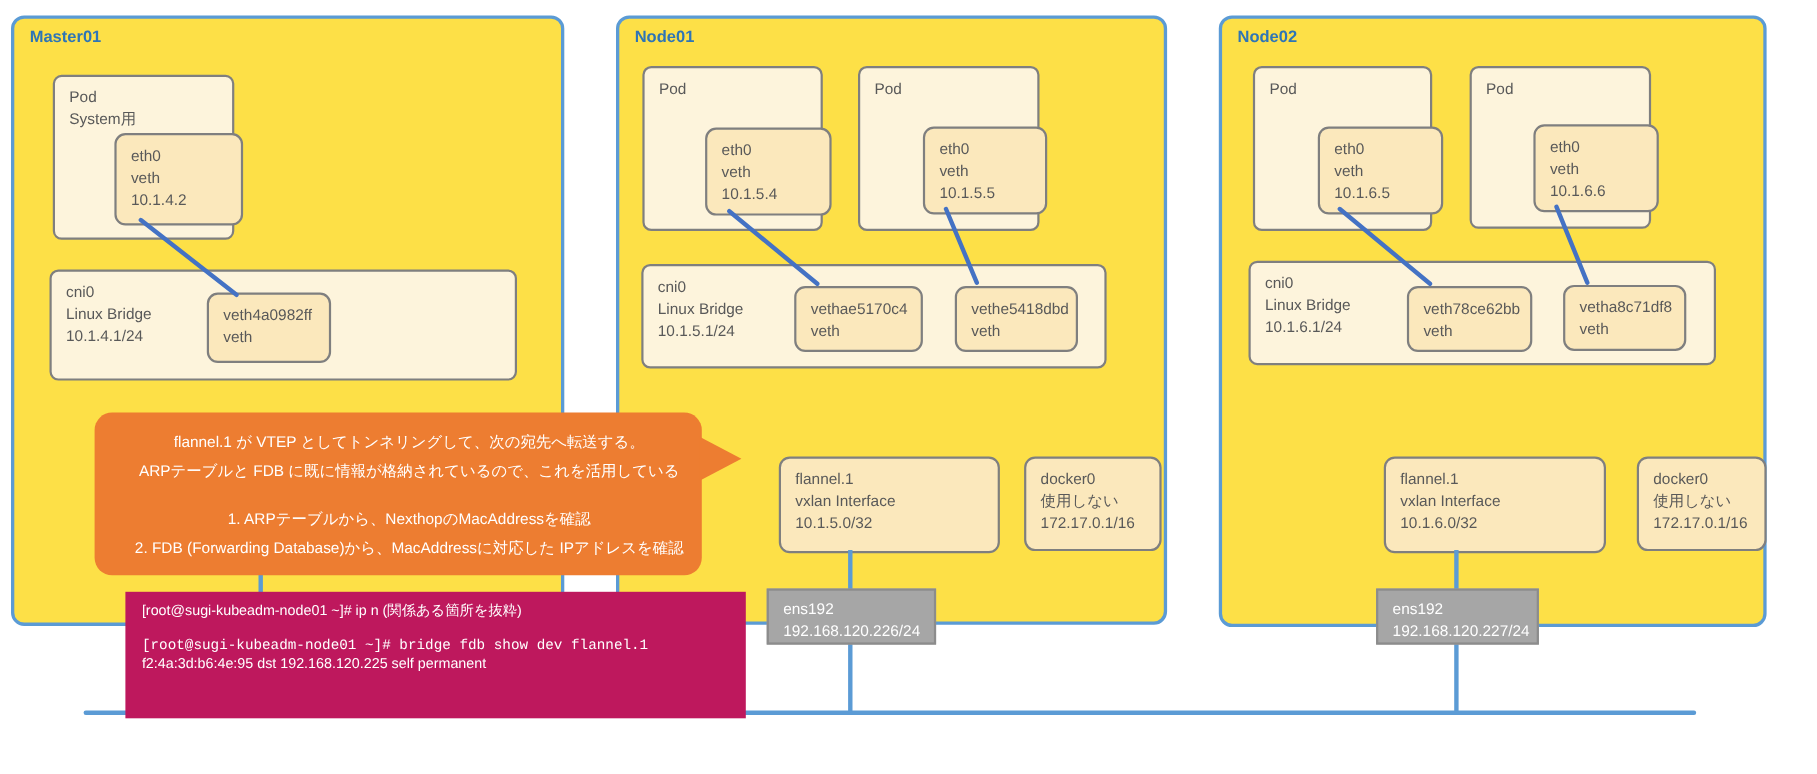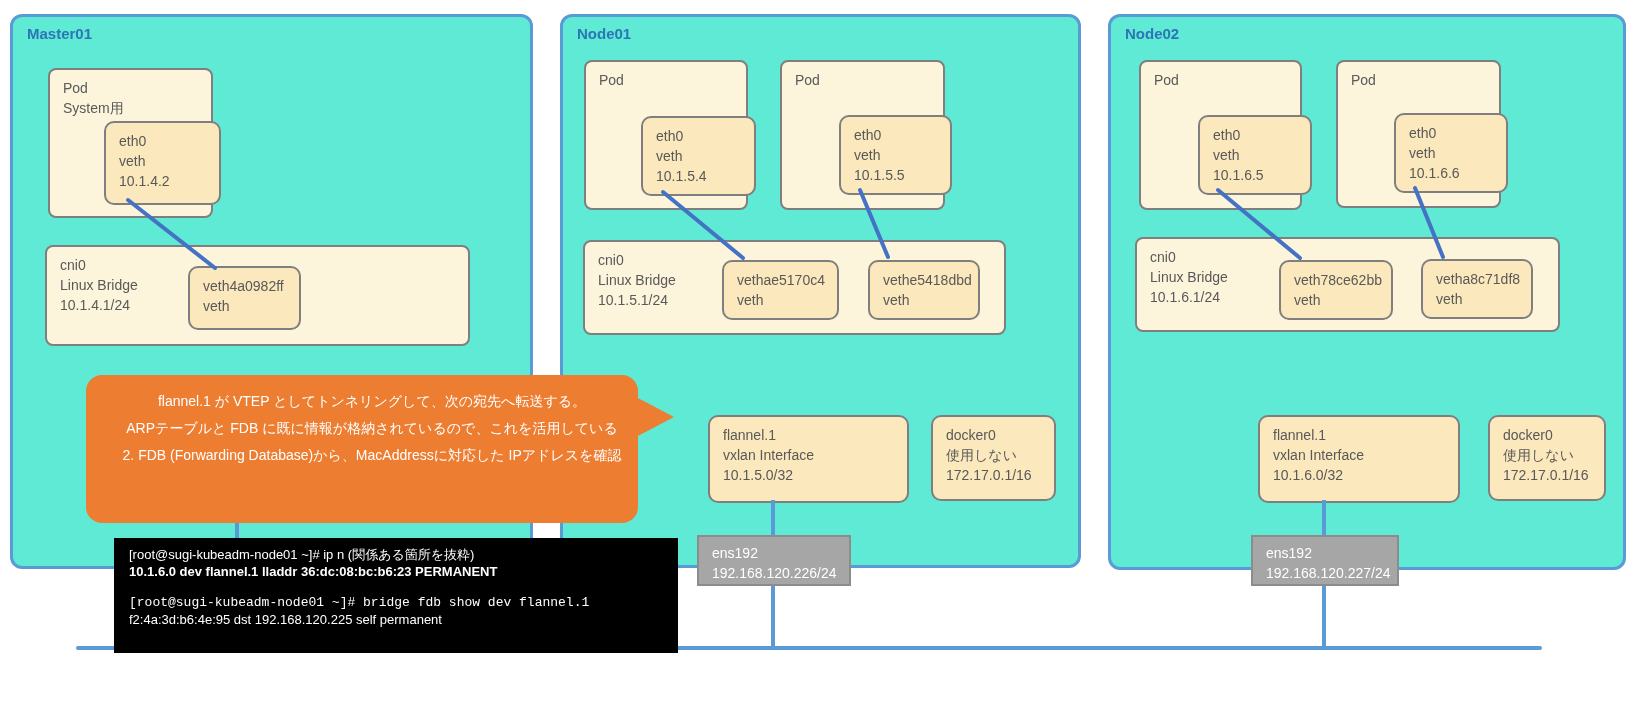--- a/index.html
+++ b/index.html
@@ -1,35 +1,35 @@
 <!DOCTYPE html>
 <html><head>
 <meta charset="utf-8">
 <style>
   html,body{margin:0;padding:0;background:#ffffff;}
   .stage{position:relative;width:1652px;height:704px;overflow:hidden;
          font-family:"Liberation Sans","DejaVu Sans",sans-serif;background:#fff;}
   .lines{position:absolute;left:0;top:0;z-index:4;pointer-events:none;}
-  .node{position:absolute;border:3px solid #5B9BD5;border-radius:12px;background:#5eead4;z-index:1;padding-left:20px;}
+  .node{position:absolute;border:3px solid #5B9BD5;border-radius:12px;background:#fde047;z-index:1;}
   .node-title{position:absolute;top:8px;left:14px;font-weight:bold;font-size:15px;color:#2E75B6;}
   .box{position:absolute;background:#FDF4DC;border:2px solid #7F7F7F;border-radius:8px;
        color:#595959;font-size:14px;box-sizing:border-box;padding:8px 0 0 13px;z-index:2;}
   .box div{line-height:20px;white-space:nowrap;}
   .box.inner{background:#FBE8BC;border-radius:10px;z-index:3;margin-left:33px;}
   .gray{position:absolute;background:#A6A6A6;border:2px solid #8C8C8C;color:#ffffff;
         font-size:14px;box-sizing:border-box;padding:6px 16px 0 13px;z-index:5;}
   .gray div{line-height:20px;white-space:nowrap;}
   .callout{position:absolute;left:86px;top:375px;width:552px;height:148px;background:#ED7D31;
            border-radius:16px;color:#fff;z-index:6;box-sizing:border-box;padding:13px 0 0 20px;text-align:center;}
   .callout .cl{font-size:14px;line-height:27px;white-space:nowrap;}
   .callout .cl.gap{margin-top:16px;}
   .tail{position:absolute;left:550px;top:22px;width:0;height:0;
         border-top:20px solid transparent;border-bottom:20px solid transparent;
         border-left:38px solid #ED7D31;}
-  .terminal{position:absolute;left:114px;top:538px;width:564px;height:115px;background:#000000;
+  .terminal{position:absolute;left:114px;top:538px;width:564px;height:115px;background:#be185d;
             color:#fff;z-index:6;box-sizing:border-box;padding:9px 0 0 15px;}
   .terminal .tl{font-size:13px;line-height:16.5px;white-space:nowrap;}
   .terminal .tl.bold{font-weight:bold;}
   .terminal .tl.gap{margin-top:15px;font-family:Liberation Mono, monospace;}
 </style>
 </head>
 <body>
 
 <div class="stage">
 
@@ -172,23 +172,23 @@
   </div>
   <div class="gray" style="left:1251px;top:535px;width:148px;height:51px">
     <div>ens192</div>
     <div>192.168.120.227/24</div>
   </div>
 
   <div class="callout">
     <div class="tail"></div>
     <div class="cl">flannel.1 が VTEP としてトンネリングして、次の宛先へ転送する。</div>
     <div class="cl">ARPテーブルと FDB に既に情報が格納されているので、これを活用している</div>
+    <div class="cl gap">1. ARPテーブルから、NexthopのMacAddressを確認</div>
     <div class="cl">2. FDB (Forwarding Database)から、MacAddressに対応した IPアドレスを確認</div>
   </div>
 
   <div class="terminal">
     <div class="tl">[root@sugi-kubeadm-node01 ~]# ip n (関係ある箇所を抜粋)</div>
-    <div class="tl bold">10.1.6.0 dev flannel.1 lladdr 36:dc:08:bc:b6:23 PERMANENT</div>
     <div class="tl gap">[root@sugi-kubeadm-node01 ~]# bridge fdb show dev flannel.1</div>
     <div class="tl">f2:4a:3d:b6:4e:95 dst 192.168.120.225 self permanent</div>
   </div>
 
 </div>
 
 </body></html>

